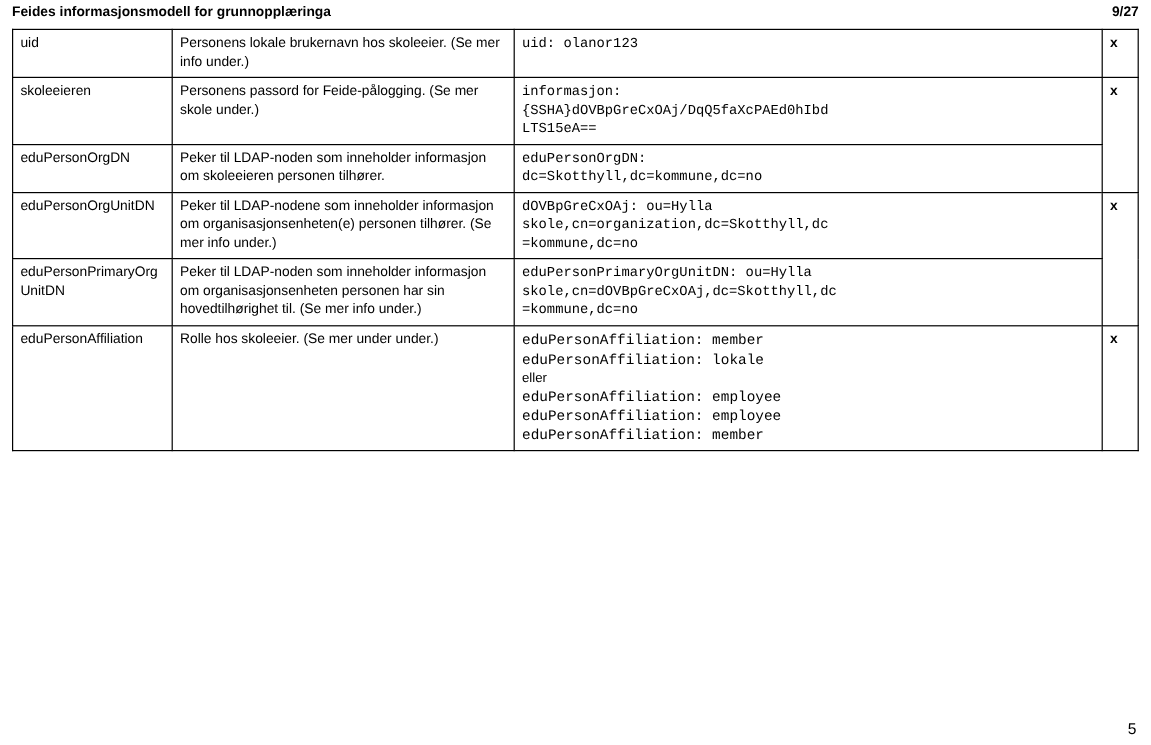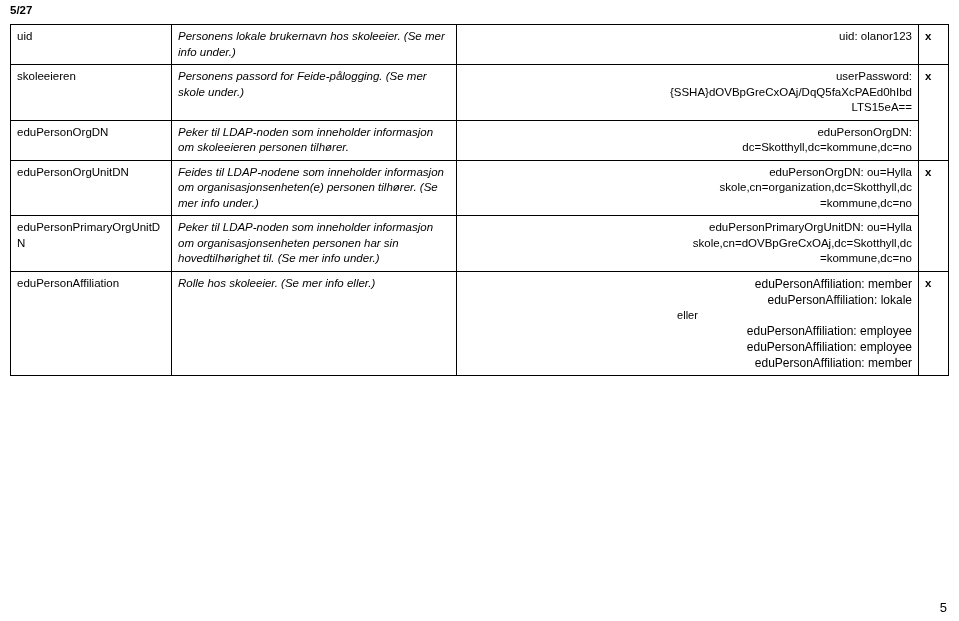--- a/index.html
+++ b/index.html
@@ -27,84 +27,85 @@
     table-layout: fixed;
   }
   .table td {
     border: 1px solid #000;
     vertical-align: top;
     padding: 4px 6px;
     font-size: 11.5px;
     line-height: 1.35;
     word-wrap: break-word;
   }
-  .col-attr { width: 161px; font-size: 11.5px; }
-  .col-desc { width: 285px; font-style: italic; }
+  .col-attr { width: 133px; font-size: 11.5px; }
+  .col-desc { width: 285px; }
   .col-ex   { width: auto; font-family: "Courier New", monospace; font-size: 12px; }
   .col-flag { width: 30px; text-align: left; font-weight: bold; }
-  .mono { font-family: Liberation Sans, sans-serif; font-size: 12px; text-align: right; }
-  .eller { font-family: Verdana, Geneva, sans-serif; font-size: 11px; text-align: center; }
+  .mono { font-family: Liberation Mono, monospace; font-size: 12px; }
+  .eller { font-family: Verdana, Geneva, sans-serif; font-size: 11px; }
   .page-num {
     position: absolute;
     right: 12px;
     bottom: 6px;
     font-size: 13px;
   }
 </style>
 </head>
 <body>
 
 <div class="header-bar">
-  <span>5/27</span>
+  <span>Feides informasjonsmodell for grunnopplæringa</span>
+  <span>9/27</span>
 </div>
 
 <table class="table">
   <tbody>
 
     <tr>
       <td class="col-attr">uid</td>
       <td class="col-desc">Personens lokale brukernavn hos skoleeier. (Se mer info under.)</td>
       <td class="col-ex mono" style="white-space:pre-line">uid: olanor123</td>
       <td class="col-flag">x</td>
     </tr>
 
     <tr>
       <td class="col-attr">skoleeieren</td>
       <td class="col-desc">Personens passord for Feide-pålogging. (Se mer skole under.)</td>
-      <td class="col-ex mono" style="white-space:pre-line">userPassword:
+      <td class="col-ex mono" style="white-space:pre-line">informasjon:
 {SSHA}dOVBpGreCxOAj/DqQ5faXcPAEd0hIbd
 LTS15eA==</td>
       <td class="col-flag" rowspan="2">x</td>
     </tr>
     <tr>
       <td class="col-attr">eduPersonOrgDN</td>
       <td class="col-desc">Peker til LDAP-noden som inneholder informasjon om skoleeieren personen tilhører.</td>
       <td class="col-ex mono" style="white-space:pre-line">eduPersonOrgDN:
 dc=Skotthyll,dc=kommune,dc=no</td>
     </tr>
 
     <tr>
       <td class="col-attr">eduPersonOrgUnitDN</td>
-      <td class="col-desc">Feides til LDAP-nodene som inneholder informasjon om organisasjonsenheten(e) personen tilhører. (Se mer info under.)</td>
-      <td class="col-ex mono" style="white-space:pre-line">eduPersonOrgDN: ou=Hylla
+      <td class="col-desc">Peker til LDAP-nodene som inneholder informasjon om organisasjonsenheten(e) personen tilhører. (Se mer info under.)</td>
+      <td class="col-ex mono" style="white-space:pre-line">dOVBpGreCxOAj: ou=Hylla
 skole,cn=organization,dc=Skotthyll,dc
 =kommune,dc=no</td>
       <td class="col-flag" rowspan="2">x</td>
     </tr>
     <tr>
       <td class="col-attr">eduPersonPrimaryOrgUnitDN</td>
       <td class="col-desc">Peker til LDAP-noden som inneholder informasjon om organisasjonsenheten personen har sin hovedtilhørighet til. (Se mer info under.)</td>
       <td class="col-ex mono" style="white-space:pre-line">eduPersonPrimaryOrgUnitDN: ou=Hylla
 skole,cn=dOVBpGreCxOAj,dc=Skotthyll,dc
 =kommune,dc=no</td>
     </tr>
 
     <tr>
       <td class="col-attr">eduPersonAffiliation</td>
-      <td class="col-desc">Rolle hos skoleeier. (Se mer info eller.)</td>
+      <td class="col-desc">Rolle hos skoleeier. (Se mer under under.)</td>
       <td class="col-ex">
         <div class="mono">eduPersonAffiliation: member</div>
         <div class="mono">eduPersonAffiliation: lokale</div>
         <div class="eller">eller</div>
         <div class="mono">eduPersonAffiliation: employee</div>
         <div class="mono">eduPersonAffiliation: employee</div>
         <div class="mono">eduPersonAffiliation: member</div>
       </td>
       <td class="col-flag">x</td>
     </tr>

